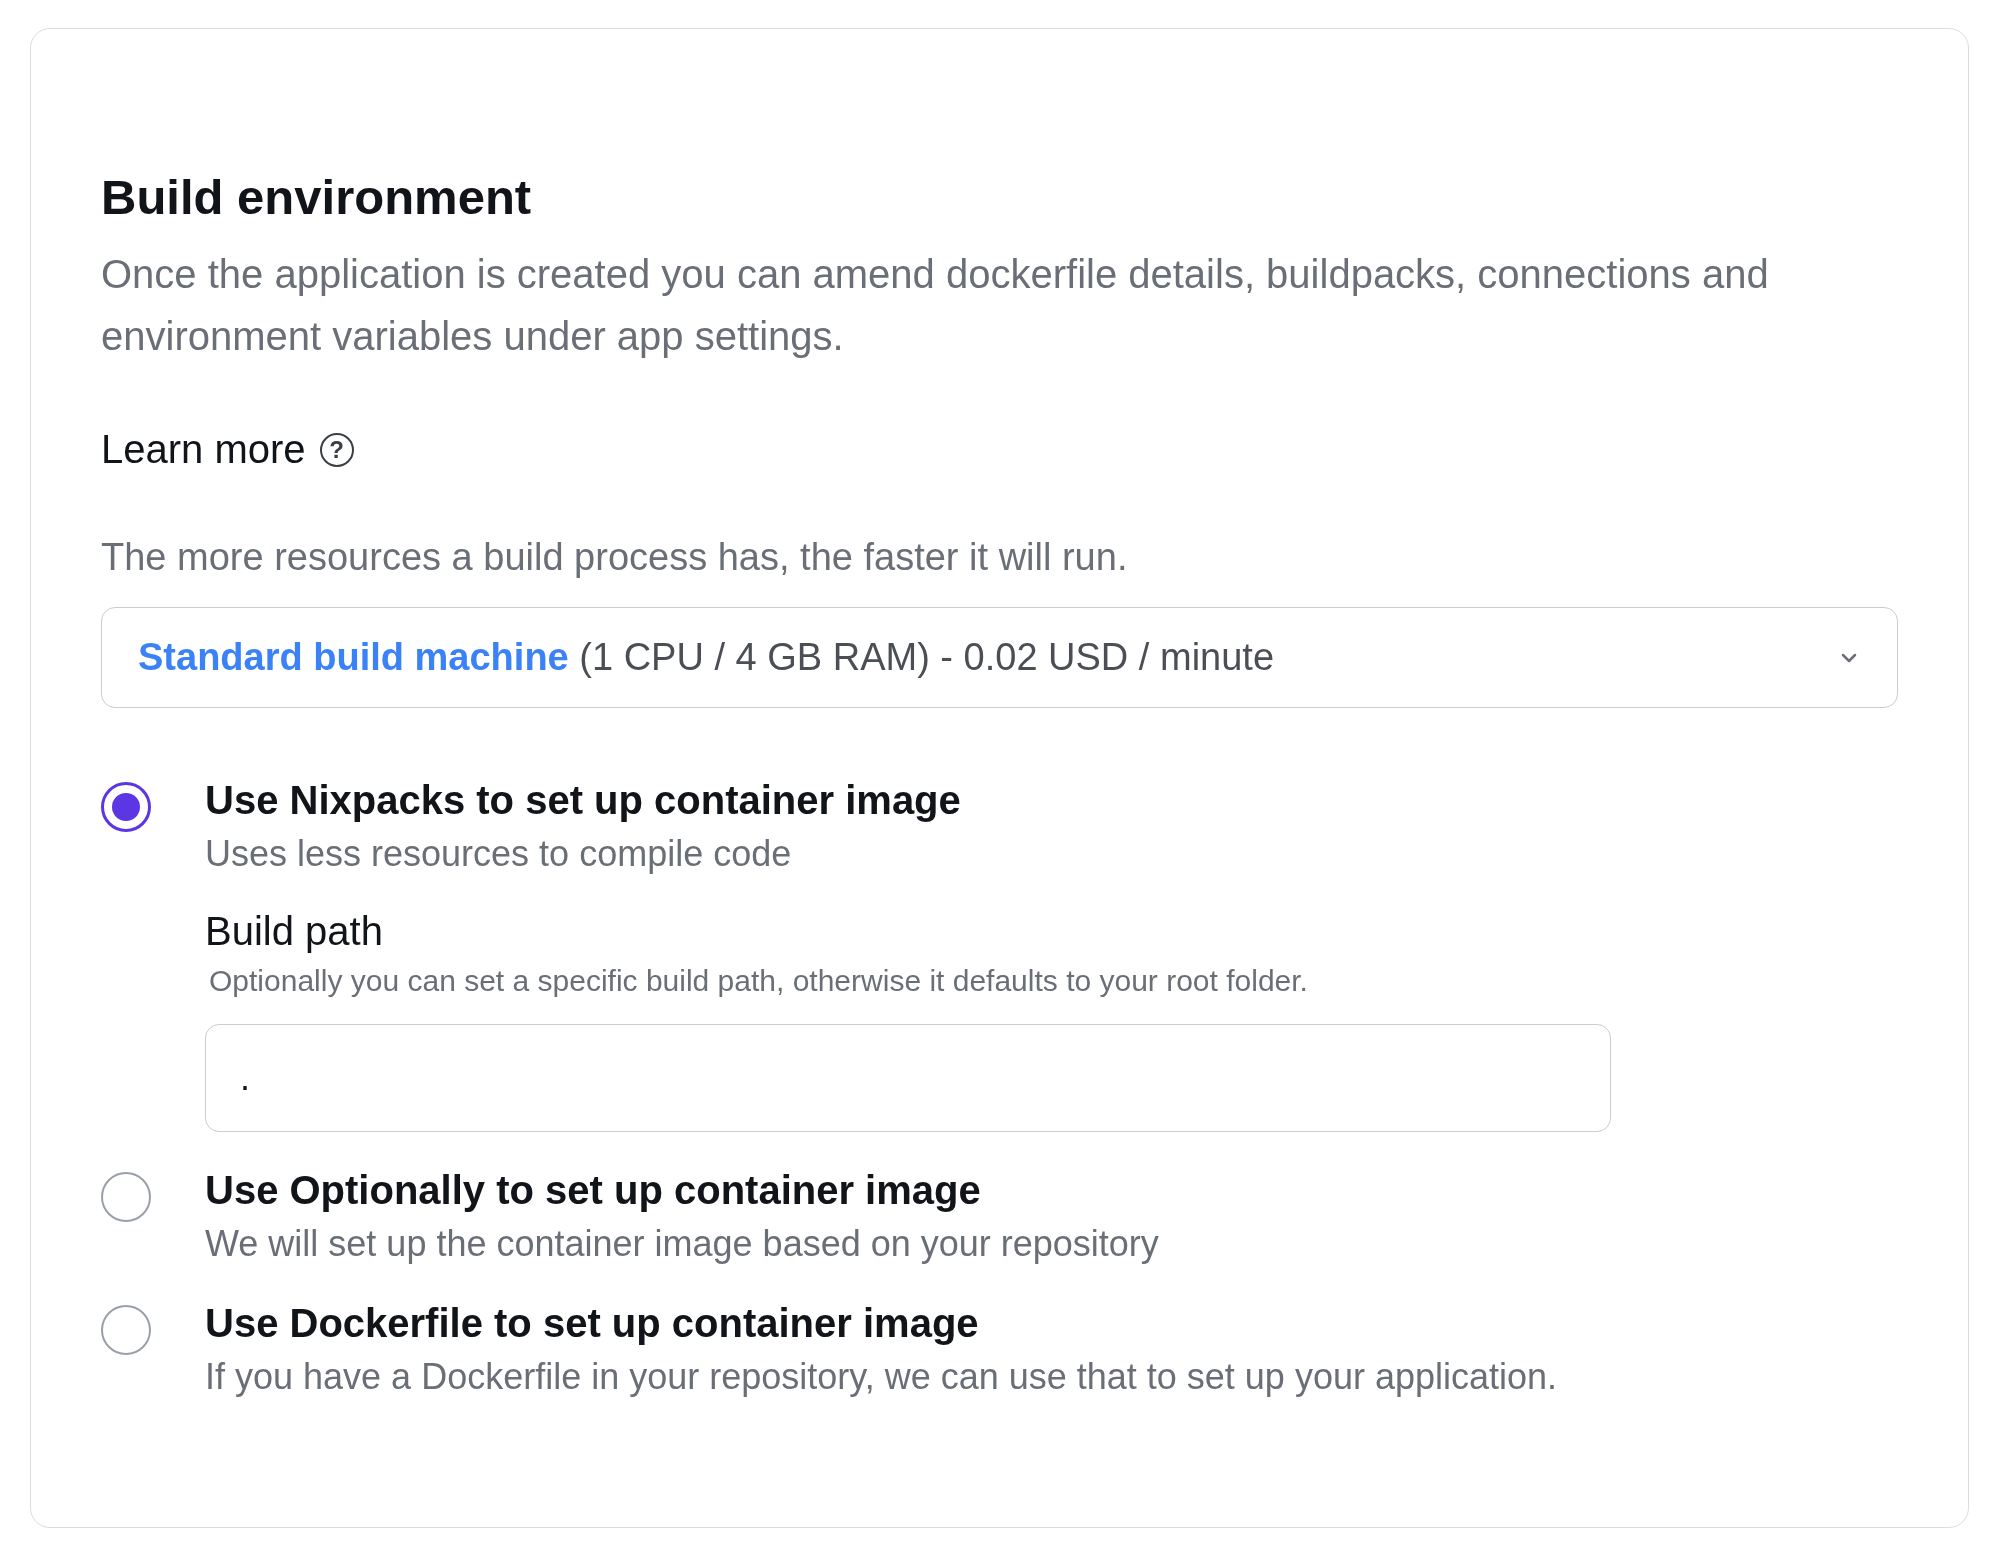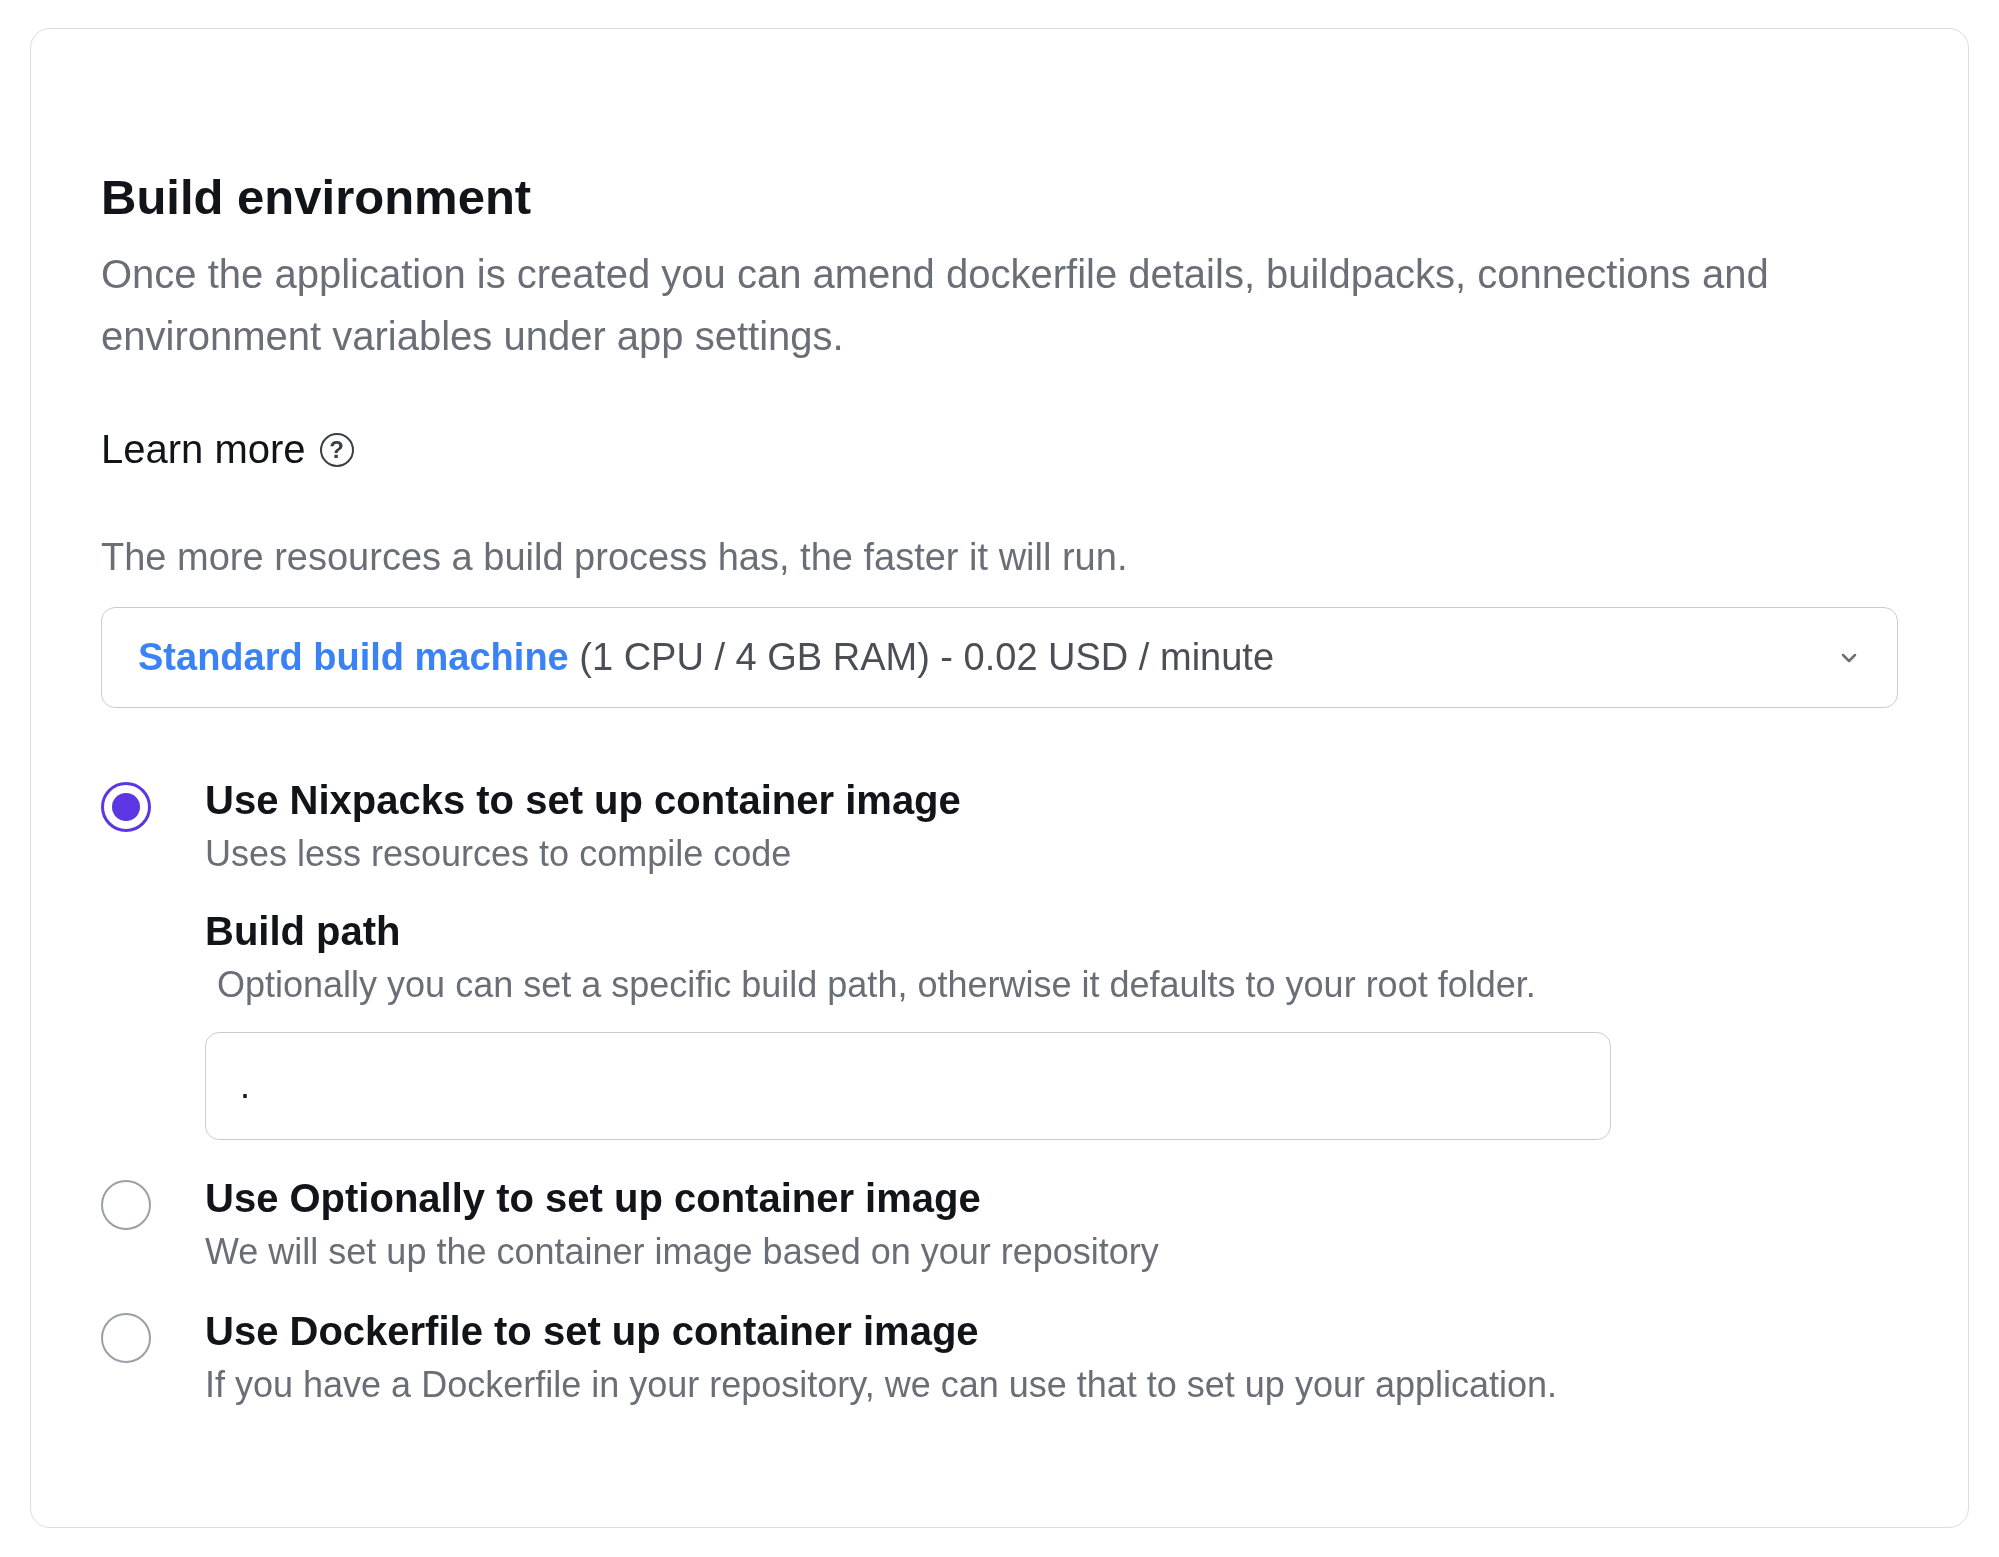--- a/index.html
+++ b/index.html
@@ -150,28 +150,28 @@
   .radio-desc {
     font-size: 36px;
     color: #6a6f77;
     margin: 10px 0 0 0;
   }
   .nested {
     margin-top: 34px;
   }
   .nested-label {
     font-size: 40px;
-    font-weight: 700;
+    font-weight: 400;
     color: #111418;
     margin: 0 0 10px 0;
   }
   .nested-desc {
-    font-size: 36px;
-    color: #6a6f77;
-    margin: 0 0 26px 12px;
+    font-size: 30px;
+    color: #6a6f77;
+    margin: 0 0 26px 4px;
   }
   .text-input {
     width: 1406px;
     max-width: 100%;
     border: 1px solid #c9ccd1;
     border-radius: 14px;
     padding: 32px 34px;
     font-size: 36px;
     color: #111418;
     background: #fff;

